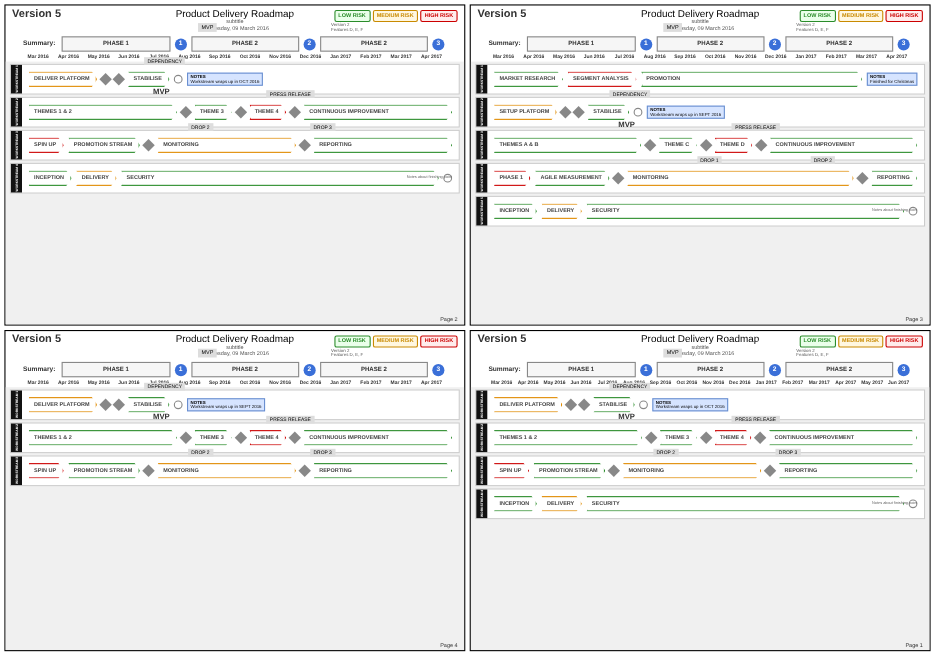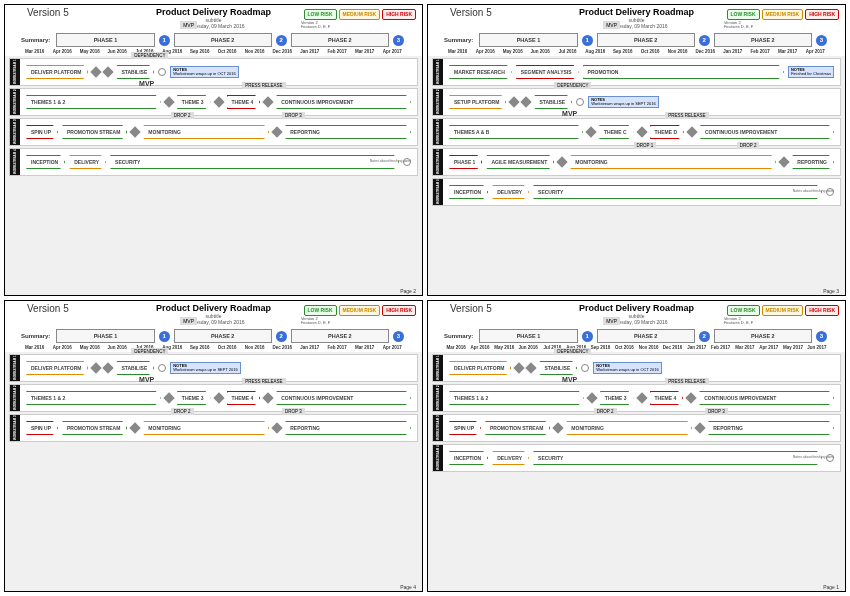--- a/index.html
+++ b/index.html
@@ -1,21 +1,21 @@
 <!DOCTYPE html>
 <html><head>
 <meta charset="utf-8">
 <style>
   *{box-sizing:border-box;margin:0;padding:0;}
   body{font-family:Arial,Helvetica,sans-serif;background:#fff;width:850px;height:596px;display:grid;grid-template-columns:1fr 1fr;grid-template-rows:1fr 1fr;gap:4px;padding:4px;}
   .panel{border:1px solid #000;background:#fff;position:relative;overflow:hidden;display:flex;flex-direction:column;}
   .hdr{display:flex;align-items:flex-start;padding:2px 6px 0 6px;position:relative;height:26px;}
-  .ver{font-size:10px;color:#333;font-weight:400;margin-left:16px;}
+  .ver{font-size:10px;color:#333;font-weight:700;}
   .ttlbox{position:absolute;left:50%;transform:translateX(-50%);text-align:center;top:2px;}
-  .ttl{font-size:9px;font-weight:700;}
+  .ttl{font-size:9px;font-weight:400;}
   .sub{font-size:5px;color:#555;}
   .risks{position:absolute;right:6px;top:4px;display:flex;gap:2px;}
   .risk{font-size:5px;font-weight:700;padding:2px 3px;border:1px solid;border-radius:2px;line-height:1;}
   .r-low{color:#2a8c2a;border-color:#2a8c2a;background:#eaffea;}
   .r-med{color:#c98a00;border-color:#c98a00;background:#fff7e0;}
   .r-high{color:#c00;border-color:#c00;background:#ffecec;}
   .summary{display:flex;align-items:center;padding:2px 16px 2px 16px;gap:2px;font-size:6px;position:relative;}
   .summary .lbl{font-weight:700;margin-right:4px;color:#333;}
   .phase{flex:1;border:1px solid #888;background:#f6f6f6;text-align:center;padding:3px;font-size:5.5px;font-weight:700;color:#333;position:relative;}
   .phase::after{content:'';position:absolute;right:-4px;top:0;bottom:0;width:8px;background:#f6f6f6;border-right:1px solid #888;border-top:1px solid #888;transform:skewX(30deg);display:none;}

